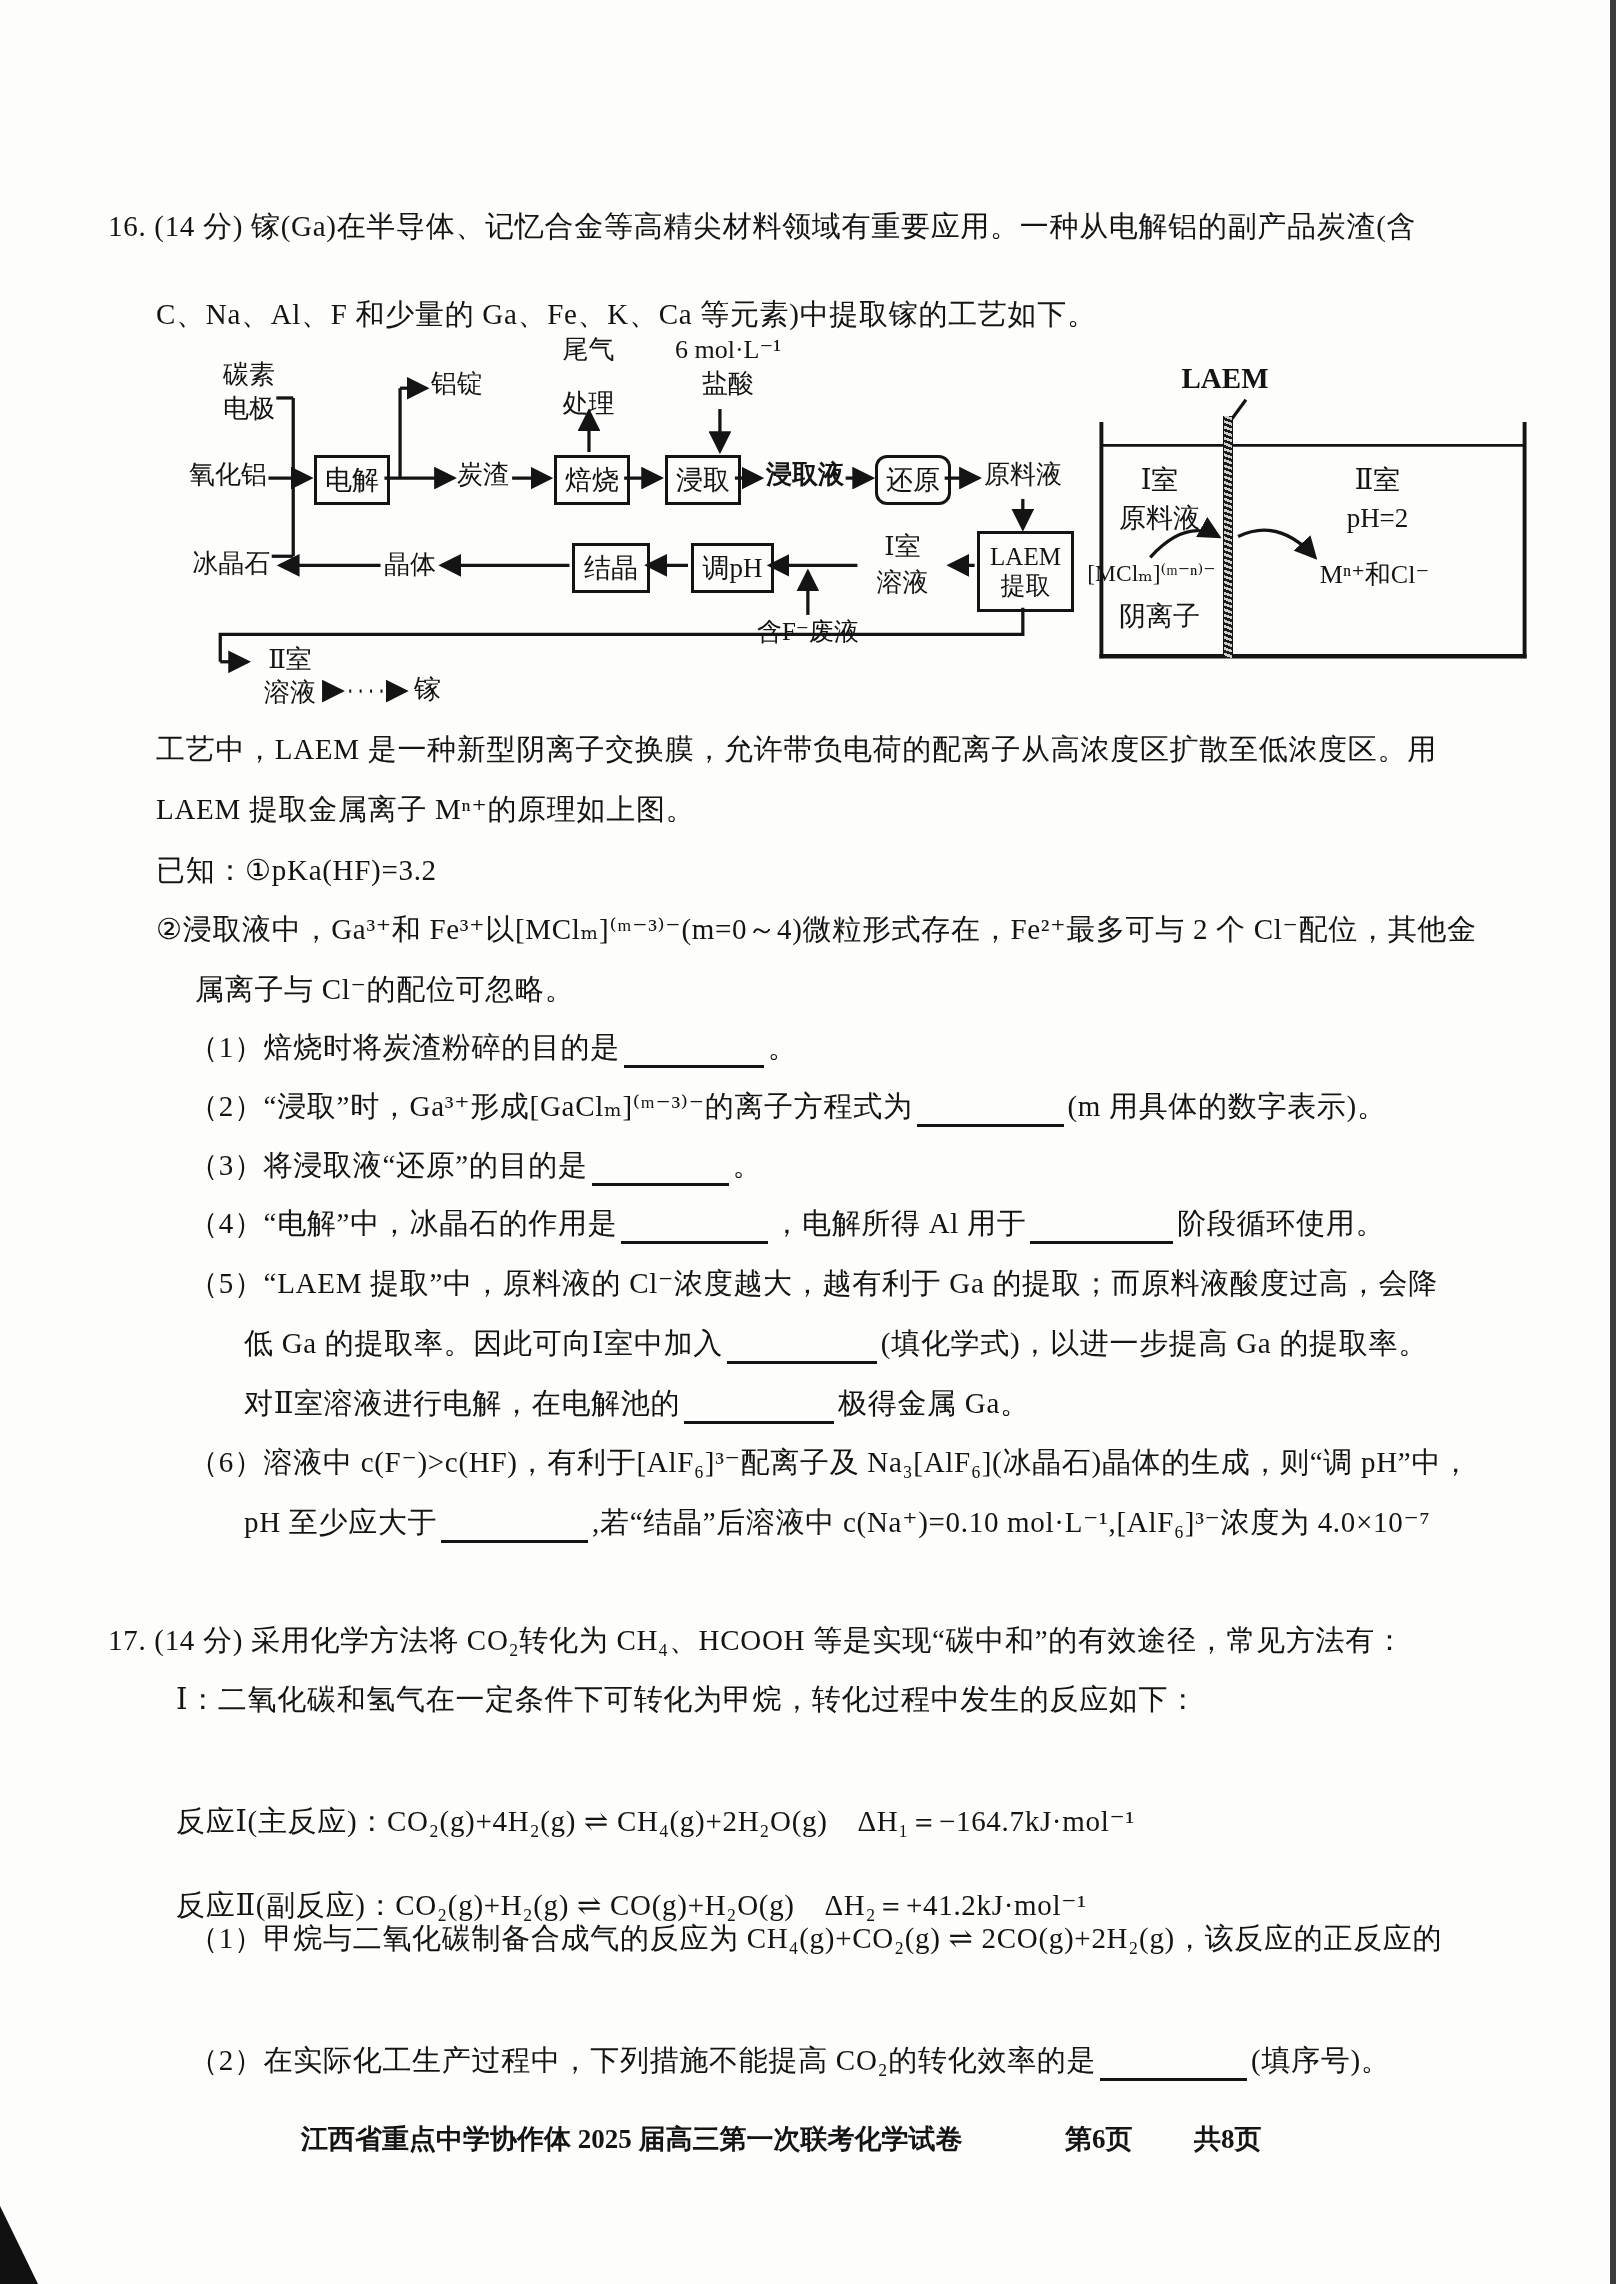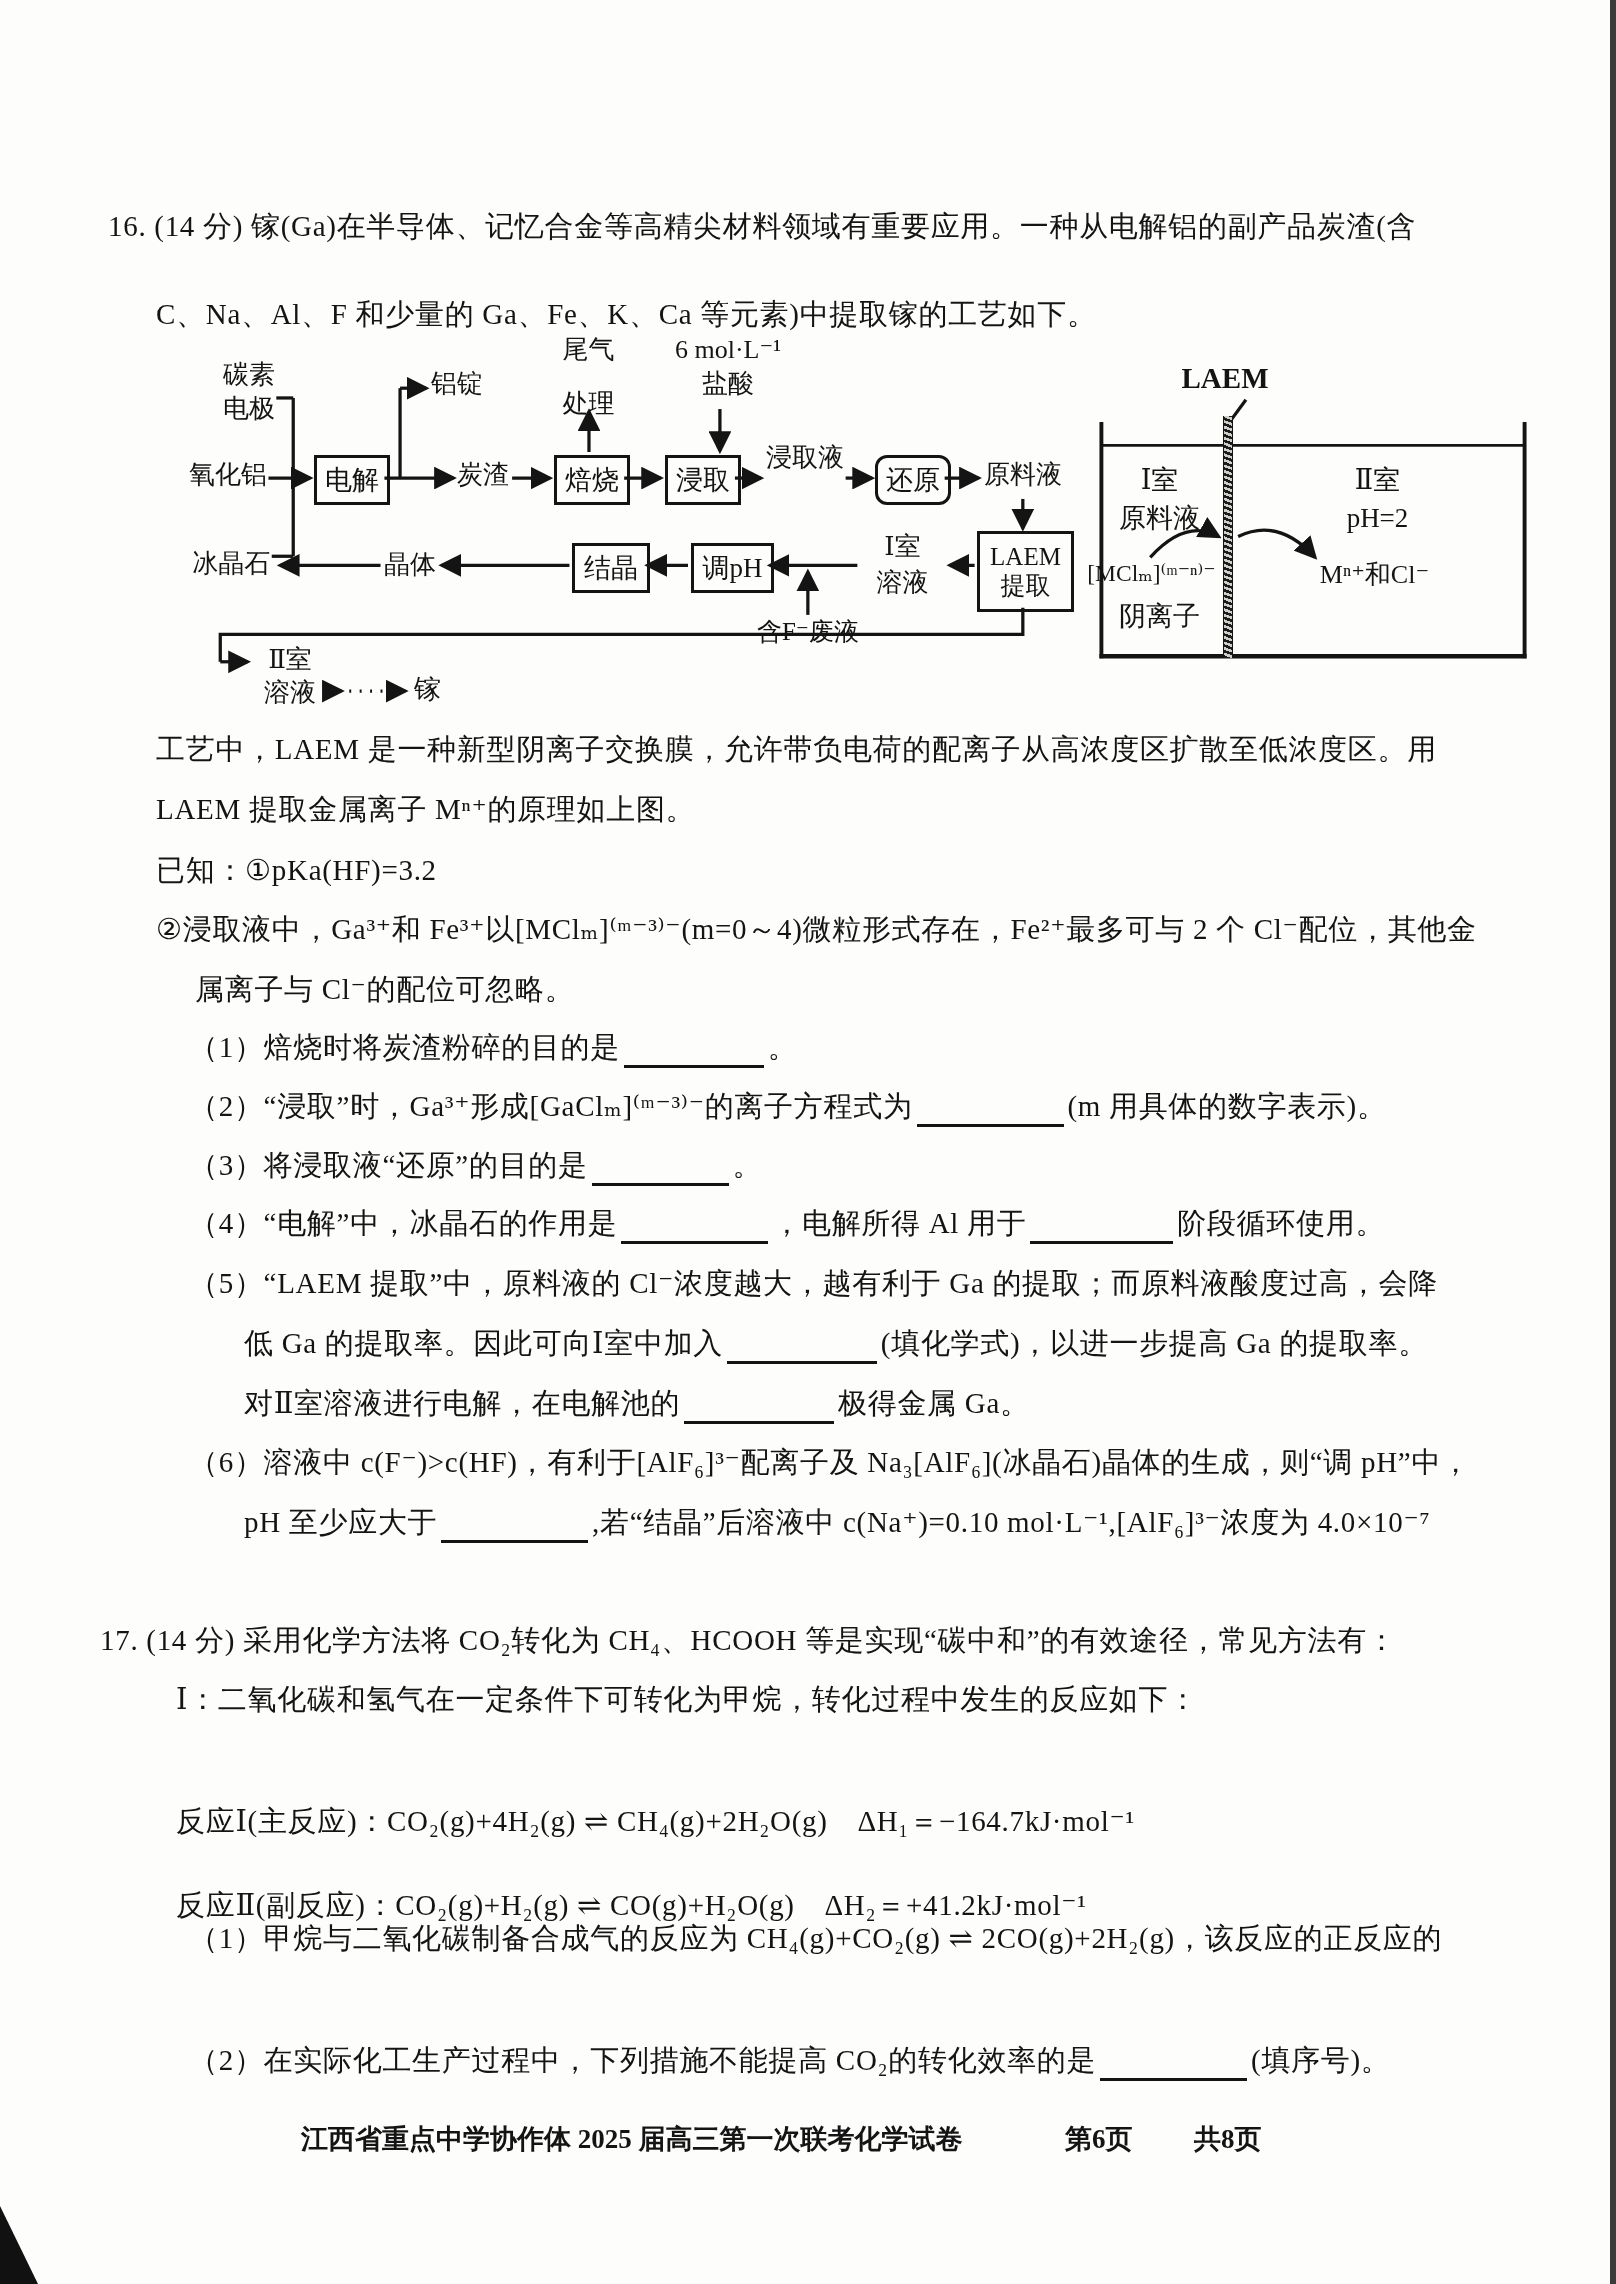--- a/index.html
+++ b/index.html
@@ -106,21 +106,21 @@
     <div class="flab" style="left:3.3px;top:214px;">冰晶石</div>
     <div class="fbox" style="left:125px;top:119px;width:70px;height:44px;">电解</div>
     <div class="flab" style="left:242px;top:34px;">铝锭</div>
     <div class="flab" style="left:268px;top:125px;">炭渣</div>
     <div class="fbox" style="left:365px;top:119px;width:70px;height:44px;">焙烧</div>
     <div class="flab ctr" style="left:341px;top:0px;width:117px;">尾气</div>
     <div class="flab ctr" style="left:341px;top:34px;width:117px;margin-top:20px;">处理</div>
     <div class="fbox" style="left:476px;top:119px;width:70px;height:44px;">浸取</div>
     <div class="flab ctr" style="left:464px;top:0px;width:150px;">6 mol·L⁻¹</div>
     <div class="flab ctr" style="left:464px;top:34px;width:150px;">盐酸</div>
-    <div class="flab" style="left:577px;top:108px;">浸取液</div>
+    <div class="flab" style="left:577px;top:125px;font-weight:bold;">浸取液</div>
     <div class="fbox" style="left:686px;top:119px;width:70px;height:44px;border-radius:12px;">还原</div>
     <div class="flab" style="left:795px;top:125px;">原料液</div>
     <div class="fbox" style="left:788px;top:195px;width:91px;height:75px;flex-direction:column;font-size:25px;line-height:1.15;">
       <span>LAEM</span>
       <span>提取</span>
     </div>
     <div class="flab ctr" style="left:671px;top:197px;width:85px;">Ⅰ室</div>
     <div class="flab ctr" style="left:671px;top:233px;width:85px;">溶液</div>
     <div class="flab ctr" style="left:541px;top:282px;width:156px;font-size:25px;">含F⁻废液</div>
     <div class="fbox" style="left:502px;top:207px;width:77px;height:44px;">调pH</div>
@@ -182,21 +182,21 @@
     <span>低 Ga 的提取率。因此可向Ⅰ室中加入</span><span class="blank" style="width:150px;"></span><span>(填化学式)，以进一步提高 Ga 的提取率。</span>
   </div>
   <div class="line" style="left:244px;top:1384px;">
     <span>对Ⅱ室溶液进行电解，在电解池的</span><span class="blank" style="width:150px;"></span><span>极得金属 Ga。</span>
   </div>
   <div class="line" style="left:189px;top:1443px;">（6）溶液中 c(F⁻)&gt;c(HF)，有利于[AlF₆]³⁻配离子及 Na₃[AlF₆](冰晶石)晶体的生成，则“调 pH”中，</div>
   <div class="line" style="left:244px;top:1503px;">
     <span>pH 至少应大于</span><span class="blank" style="width:147px;"></span><span>,若“结晶”后溶液中 c(Na⁺)=0.10 mol·L⁻¹,[AlF₆]³⁻浓度为 4.0×10⁻⁷</span>
   </div>
 
-  <div class="line" style="left:100px;top:1621px;">17. (14 分) 采用化学方法将 CO₂转化为 CH₄、HCOOH 等是实现“碳中和”的有效途径，常见方法有：</div>
+  <div class="line" style="left:108px;top:1621px;">17. (14 分) 采用化学方法将 CO₂转化为 CH₄、HCOOH 等是实现“碳中和”的有效途径，常见方法有：</div>
   <div class="line" style="left:176px;top:1680px;">Ⅰ：二氧化碳和氢气在一定条件下可转化为甲烷，转化过程中发生的反应如下：</div>
   <div class="line" style="left:176px;top:1778px;margin-top:24px;">反应Ⅰ(主反应)：CO₂(g)+4H₂(g) ⇌ CH₄(g)+2H₂O(g)　ΔH₁＝−164.7kJ·mol⁻¹</div>
   <div class="line" style="left:176px;top:1838px;margin-top:48px;">反应Ⅱ(副反应)：CO₂(g)+H₂(g) ⇌ CO(g)+H₂O(g)　ΔH₂＝+41.2kJ·mol⁻¹</div>
   <div class="line" style="left:189px;top:1919px;">（1）甲烷与二氧化碳制备合成气的反应为 CH₄(g)+CO₂(g) ⇌ 2CO(g)+2H₂(g)，该反应的正反应的</div>
   <div class="line" style="left:189px;top:2041px;">
     <span>（2）在实际化工生产过程中，下列措施不能提高 CO₂的转化效率的是</span><span class="blank" style="width:147px;"></span><span>(填序号)。</span>
   </div>
 
   <div class="footer-text" style="left:301px;top:2121px;">江西省重点中学协作体 2025 届高三第一次联考化学试卷</div>
   <div class="footer-text" style="left:1065px;top:2121px;">第6页</div>

